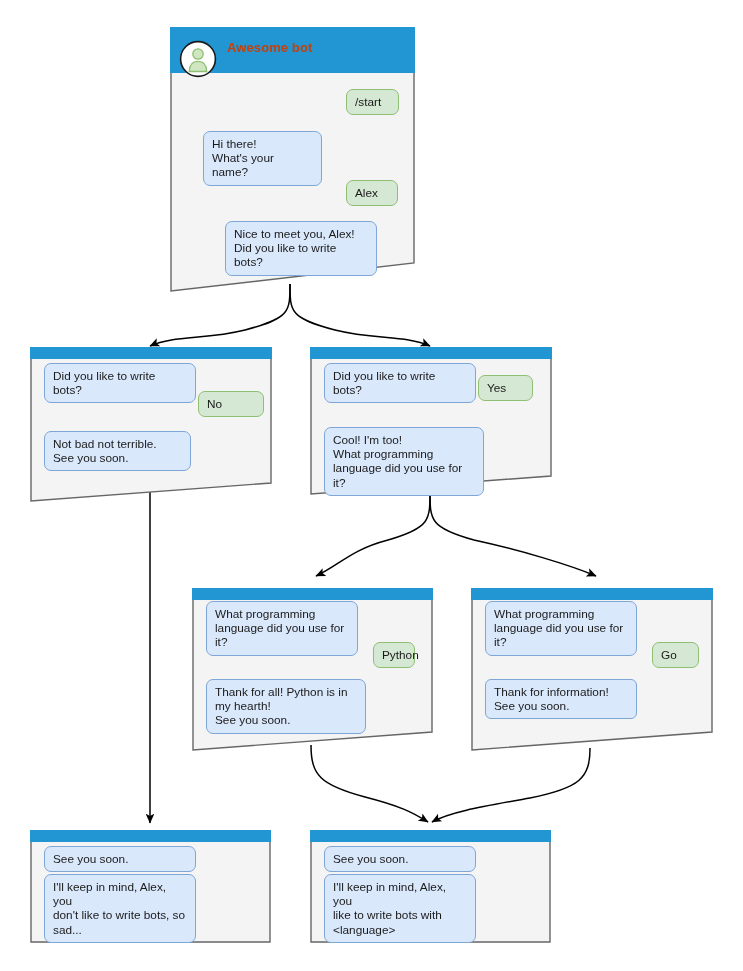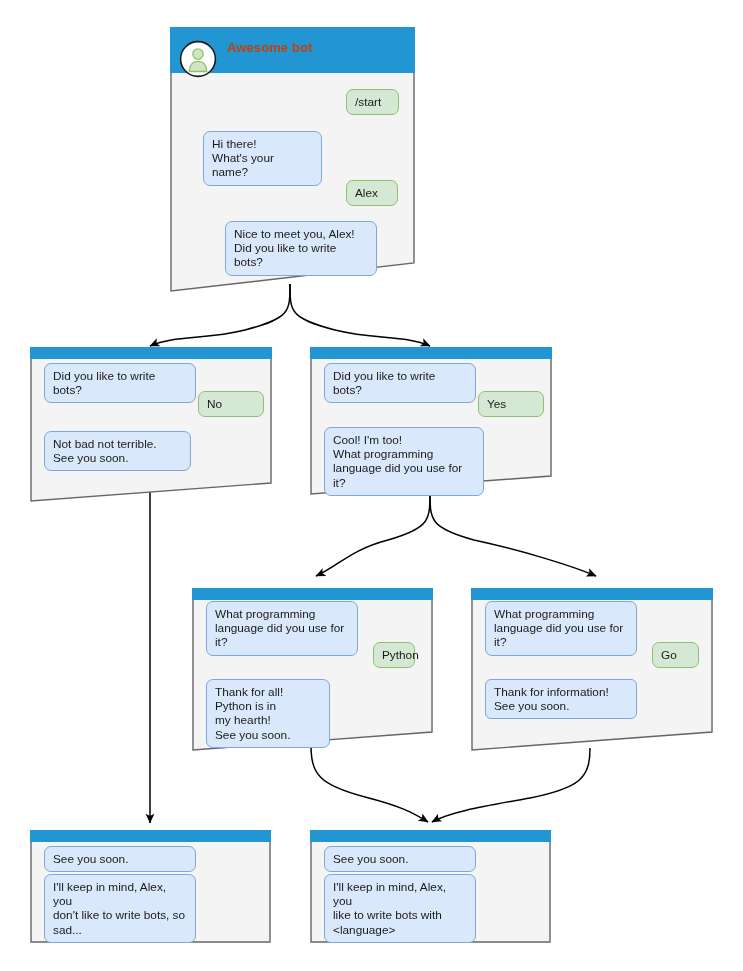--- a/index.html
+++ b/index.html
@@ -156,37 +156,37 @@
     </div>
   </div>
 
   <div class="node" id="node-answer-yes" style="left:310px; top:347px; width:242px; height:148px;">
     <svg class="node-shape" viewBox="0 0 242 148" preserveAspectRatio="none">
       <path d="M1,1 L241,1 L241,129 L1,147 Z" fill="#f4f4f4" stroke="#666666" stroke-width="1.4"></path>
     </svg>
     <div class="node-content">
       <div class="node-header" style="background:#2196d3;"></div>
       <div class="bubble bot" style="left:14px; top:16px; width:152px;">Did you like to write bots?</div>
-      <div class="bubble user" style="left:168px; top:44px; width:66px;">Yes</div>
+      <div class="bubble user" style="left:168px; top:28px; width:55px;">Yes</div>
       <div class="bubble bot" style="left:14px; top:80px; width:160px;">Cool! I'm too!
 What programming
 language did you use for it?</div>
     </div>
   </div>
 
   <div class="node" id="node-answer-python" style="left:192px; top:588px; width:241px; height:163px;">
     <svg class="node-shape" viewBox="0 0 241 163" preserveAspectRatio="none">
       <path d="M1,1 L240,1 L240,144 L1,162 Z" fill="#f4f4f4" stroke="#666666" stroke-width="1.4"></path>
     </svg>
     <div class="node-content">
       <div class="node-header" style="background:#2196d3;"></div>
       <div class="bubble bot" style="left:14px; top:13px; width:152px;">What programming
 language did you use for it?</div>
       <div class="bubble user" style="left:181px; top:54px; width:42px;">Python</div>
-      <div class="bubble bot" style="left:14px; top:91px; width:124px;">Thank for all! Python is in
+      <div class="bubble bot" style="left:14px; top:91px; width:160px;">Thank for all! Python is in
 my hearth!
 See you soon.</div>
     </div>
   </div>
 
   <div class="node" id="node-answer-go" style="left:471px; top:588px; width:242px; height:163px;">
     <svg class="node-shape" viewBox="0 0 242 163" preserveAspectRatio="none">
       <path d="M1,1 L241,1 L241,144 L1,162 Z" fill="#f4f4f4" stroke="#666666" stroke-width="1.4"></path>
     </svg>
     <div class="node-content">

